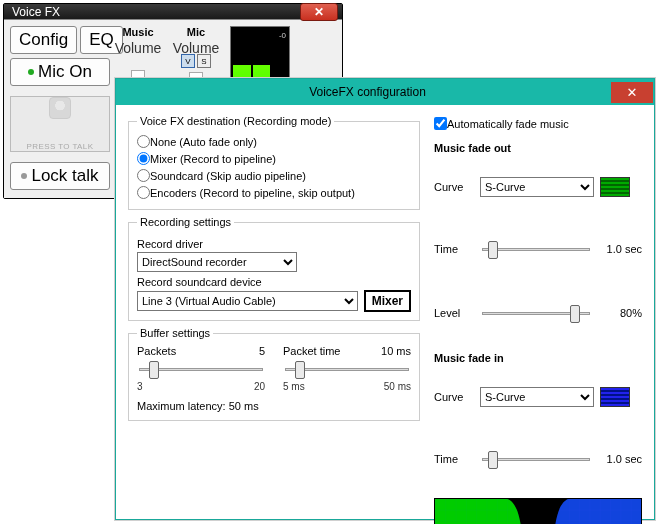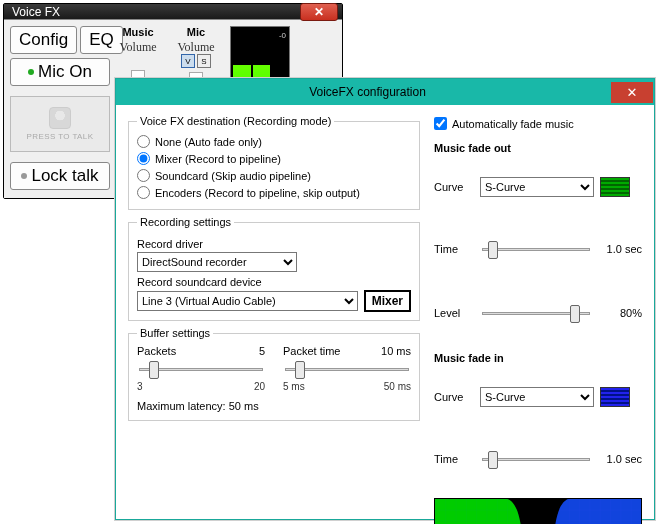--- a/index.html
+++ b/index.html
@@ -62,30 +62,30 @@
     white-space: nowrap;
   }
   .btn.wide { width: 100%; justify-content: center; }
   .dot-g { width:6px;height:6px;border-radius:50%;background:#2a2;display:inline-block; }
   .dot-gray { width:6px;height:6px;border-radius:50%;background:#999;display:inline-block; }
   .ptt {
     margin-top: 6px;
     height: 56px;
     border: 1px solid #bbb;
     background: #eaeaea;
-    display: flex; flex-direction: column; align-items: center; justify-content: center;
+    display: flex; flex-direction: column; align-items: center; justify-content: space-between;
     color: #aaa;
     font-size: 8px; letter-spacing: 0.4px;
   }
   .mic-ico { width:22px;height:22px;border:1px solid #ccc;border-radius:4px;margin-bottom:3px;background:
     radial-gradient(circle at 50% 38%, #e8e8e8 30%, #d8d8d8 31%); }
   .vfx-col2 { flex:1; display:flex; gap:6px; }
   .slcol { display:flex; flex-direction:column; align-items:center; font-size:10px; }
   .slcol .lab { font-weight:bold; font-size:11px; height:14px; }
-  .slcol .sub { font-size:12px; height:12px; color:#333;font-family:Liberation Serif, serif; }
+  .slcol .sub { font-size:14px; height:12px; color:#333; }
   .vs-row { display:flex; gap:2px; margin:2px 0; }
   .vs-btn { width:14px;height:14px;border:1px solid #777;background:#eee;font-size:8px;display:flex;align-items:center;justify-content:center; }
   .vs-btn.active{ background:#cde; border-color:#36a; }
   .vslider { width:14px; flex:1; min-height:40px; background:#fff;border:1px solid #aaa; position:relative; margin-top:2px;}
   .vslider .thumb{ position:absolute; left:-3px; width:20px;height:8px;background:#e8e8e8;border:1px solid #666;border-radius:2px; top:6px;}
   .meter-box { width:60px; border:1px solid #777; background:#000; display:flex; padding:4px 2px; gap:3px; align-items:stretch; }
   .meter-bars { flex:1; display:flex; gap:2px; align-items:flex-end; }
   .meter-bar { flex:1; background:linear-gradient(to top,#0f0,#6f0);}
   .meter-scale { width:14px; color:#ccc; font-size:8px; display:flex; flex-direction:column; justify-content:space-between; text-align:right; padding-right:1px;}
   
@@ -123,21 +123,21 @@
   }
   .cfg-top { display:flex; gap:14px; flex:1; }
   .cfg-left { width: 292px; display:flex; flex-direction:column; gap:6px;}
   .cfg-right { flex:1; display:flex; flex-direction:column; gap:6px;}
   fieldset.grp {
     border: 1px solid #ccc;
     padding: 6px 8px 8px 8px;
     margin: 0;
   }
   fieldset.grp > legend { font-size: 11px; padding: 0 3px; color:#000; }
-  .radio-row, .chk-row { display:flex; align-items:center; gap:5px; padding: 2px 0; font-size:11px; }
+  .radio-row, .chk-row { display:flex; align-items:center; padding: 2px 0; font-size:11px; }
   input[type=radio],input[type=checkbox]{ margin:0; width:13px;height:13px;}
   .field-lbl { font-size: 11px; margin-top:4px; margin-bottom:2px; }
   select.combo {
     width: 100%; font-size: 11px; height: 20px;
     border: 1px solid #777;
     background:#fff;
   }
   .row-inline { display:flex; gap:6px; align-items:center; }
   .mixer-btn {
     border: 2px solid #000;

